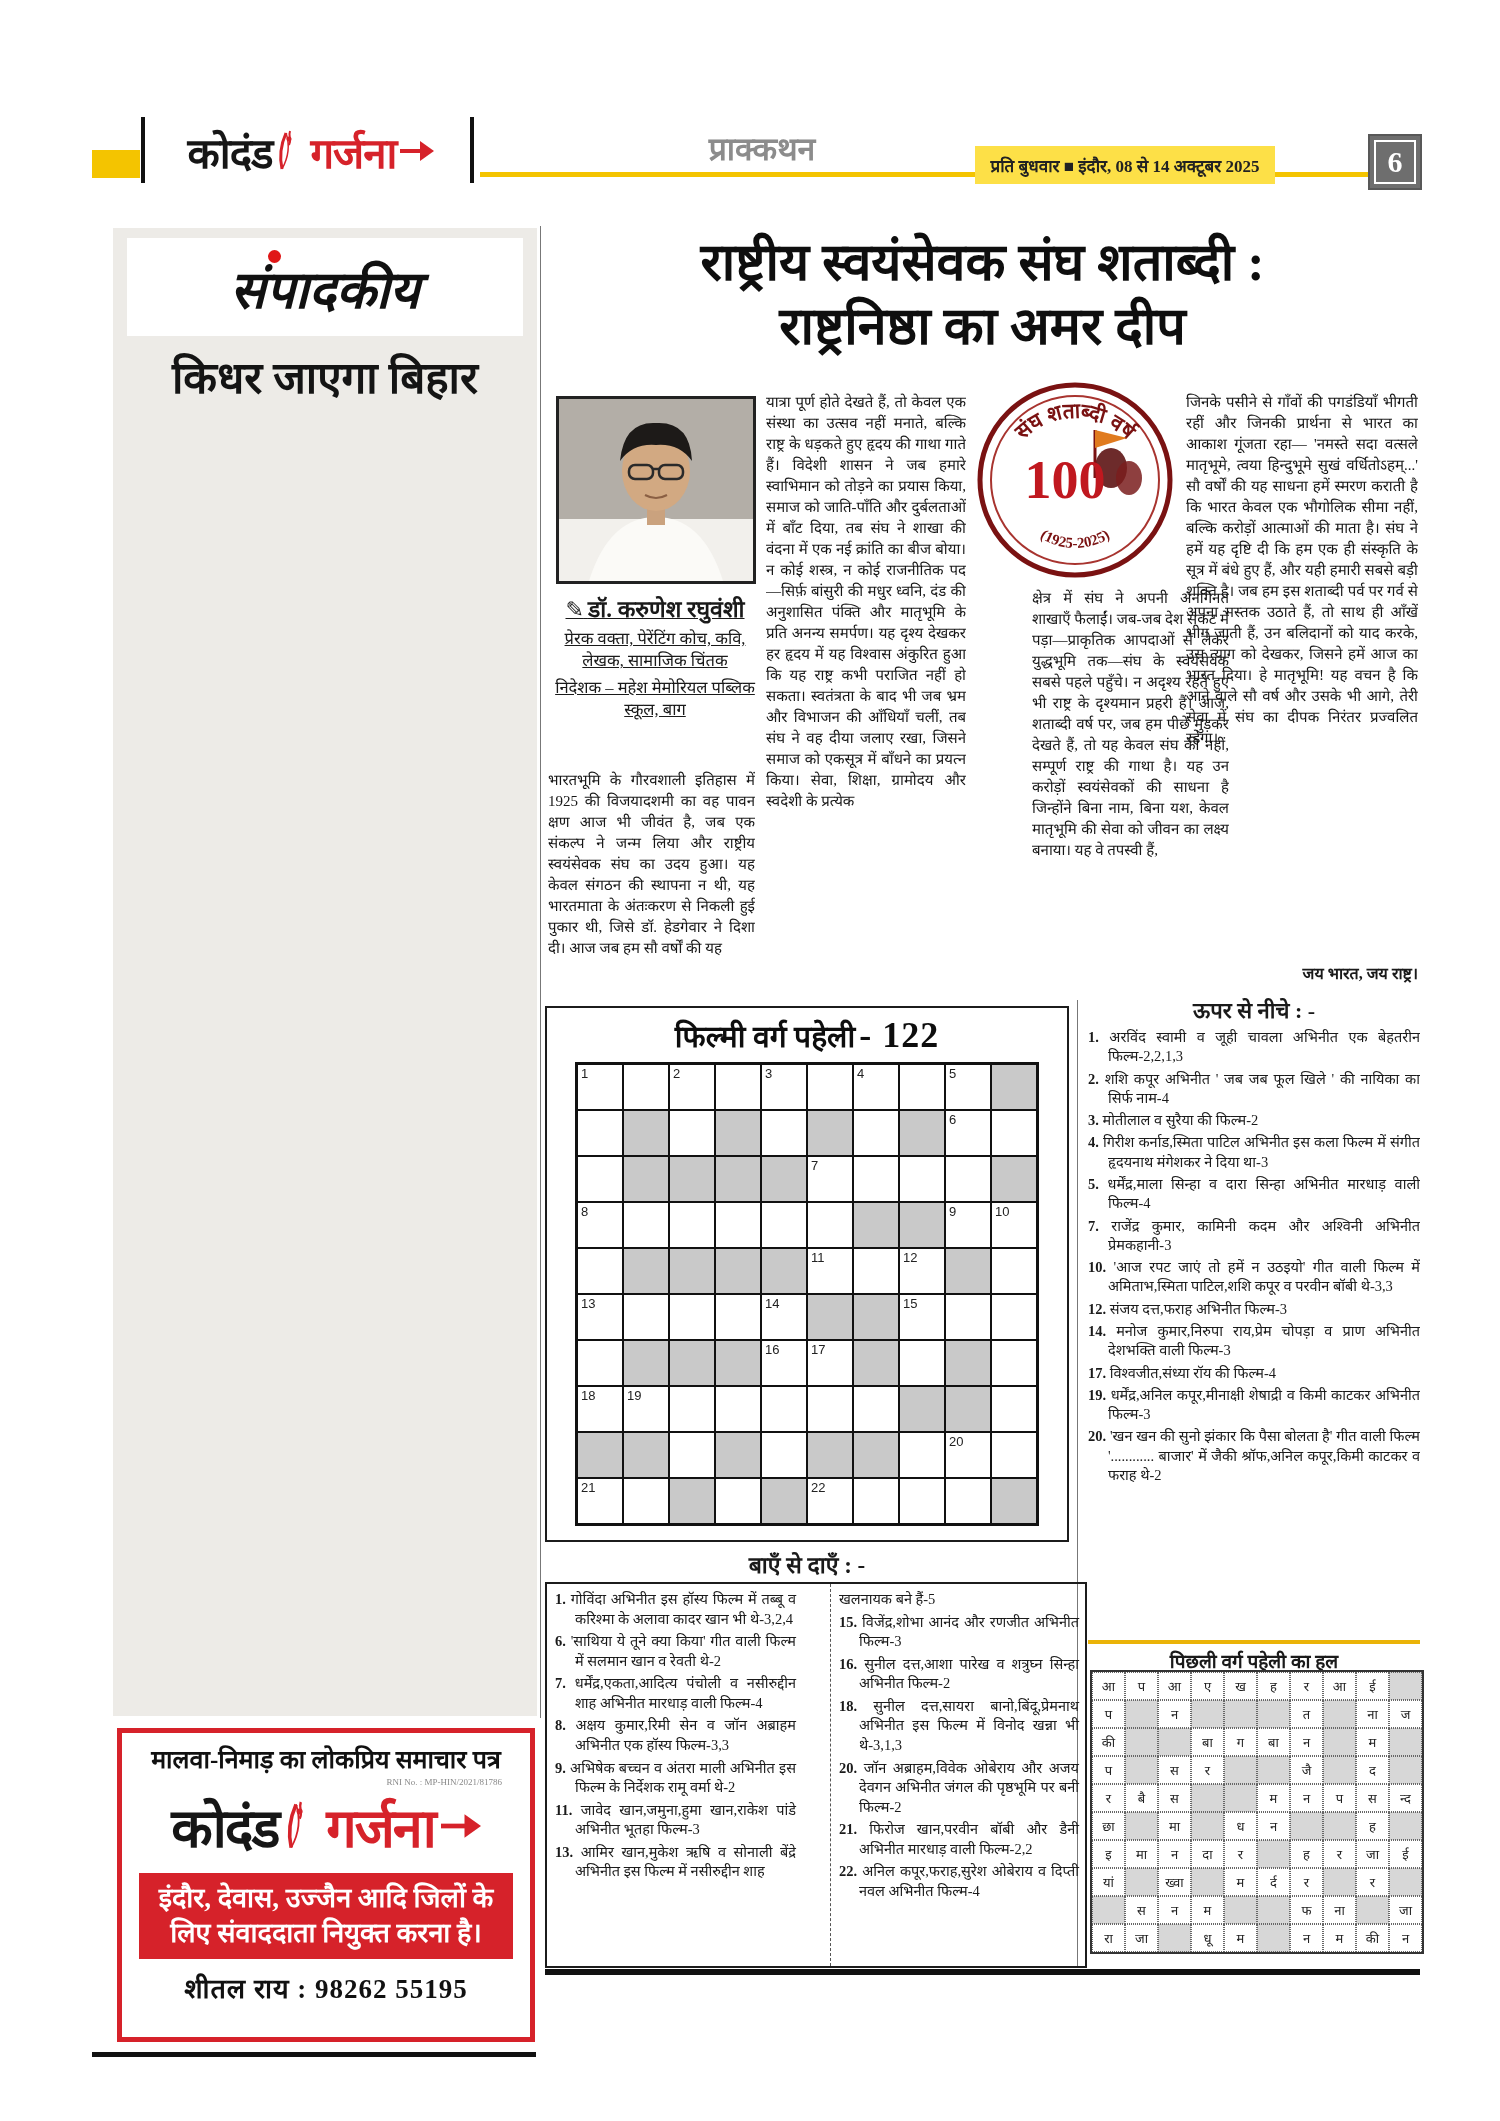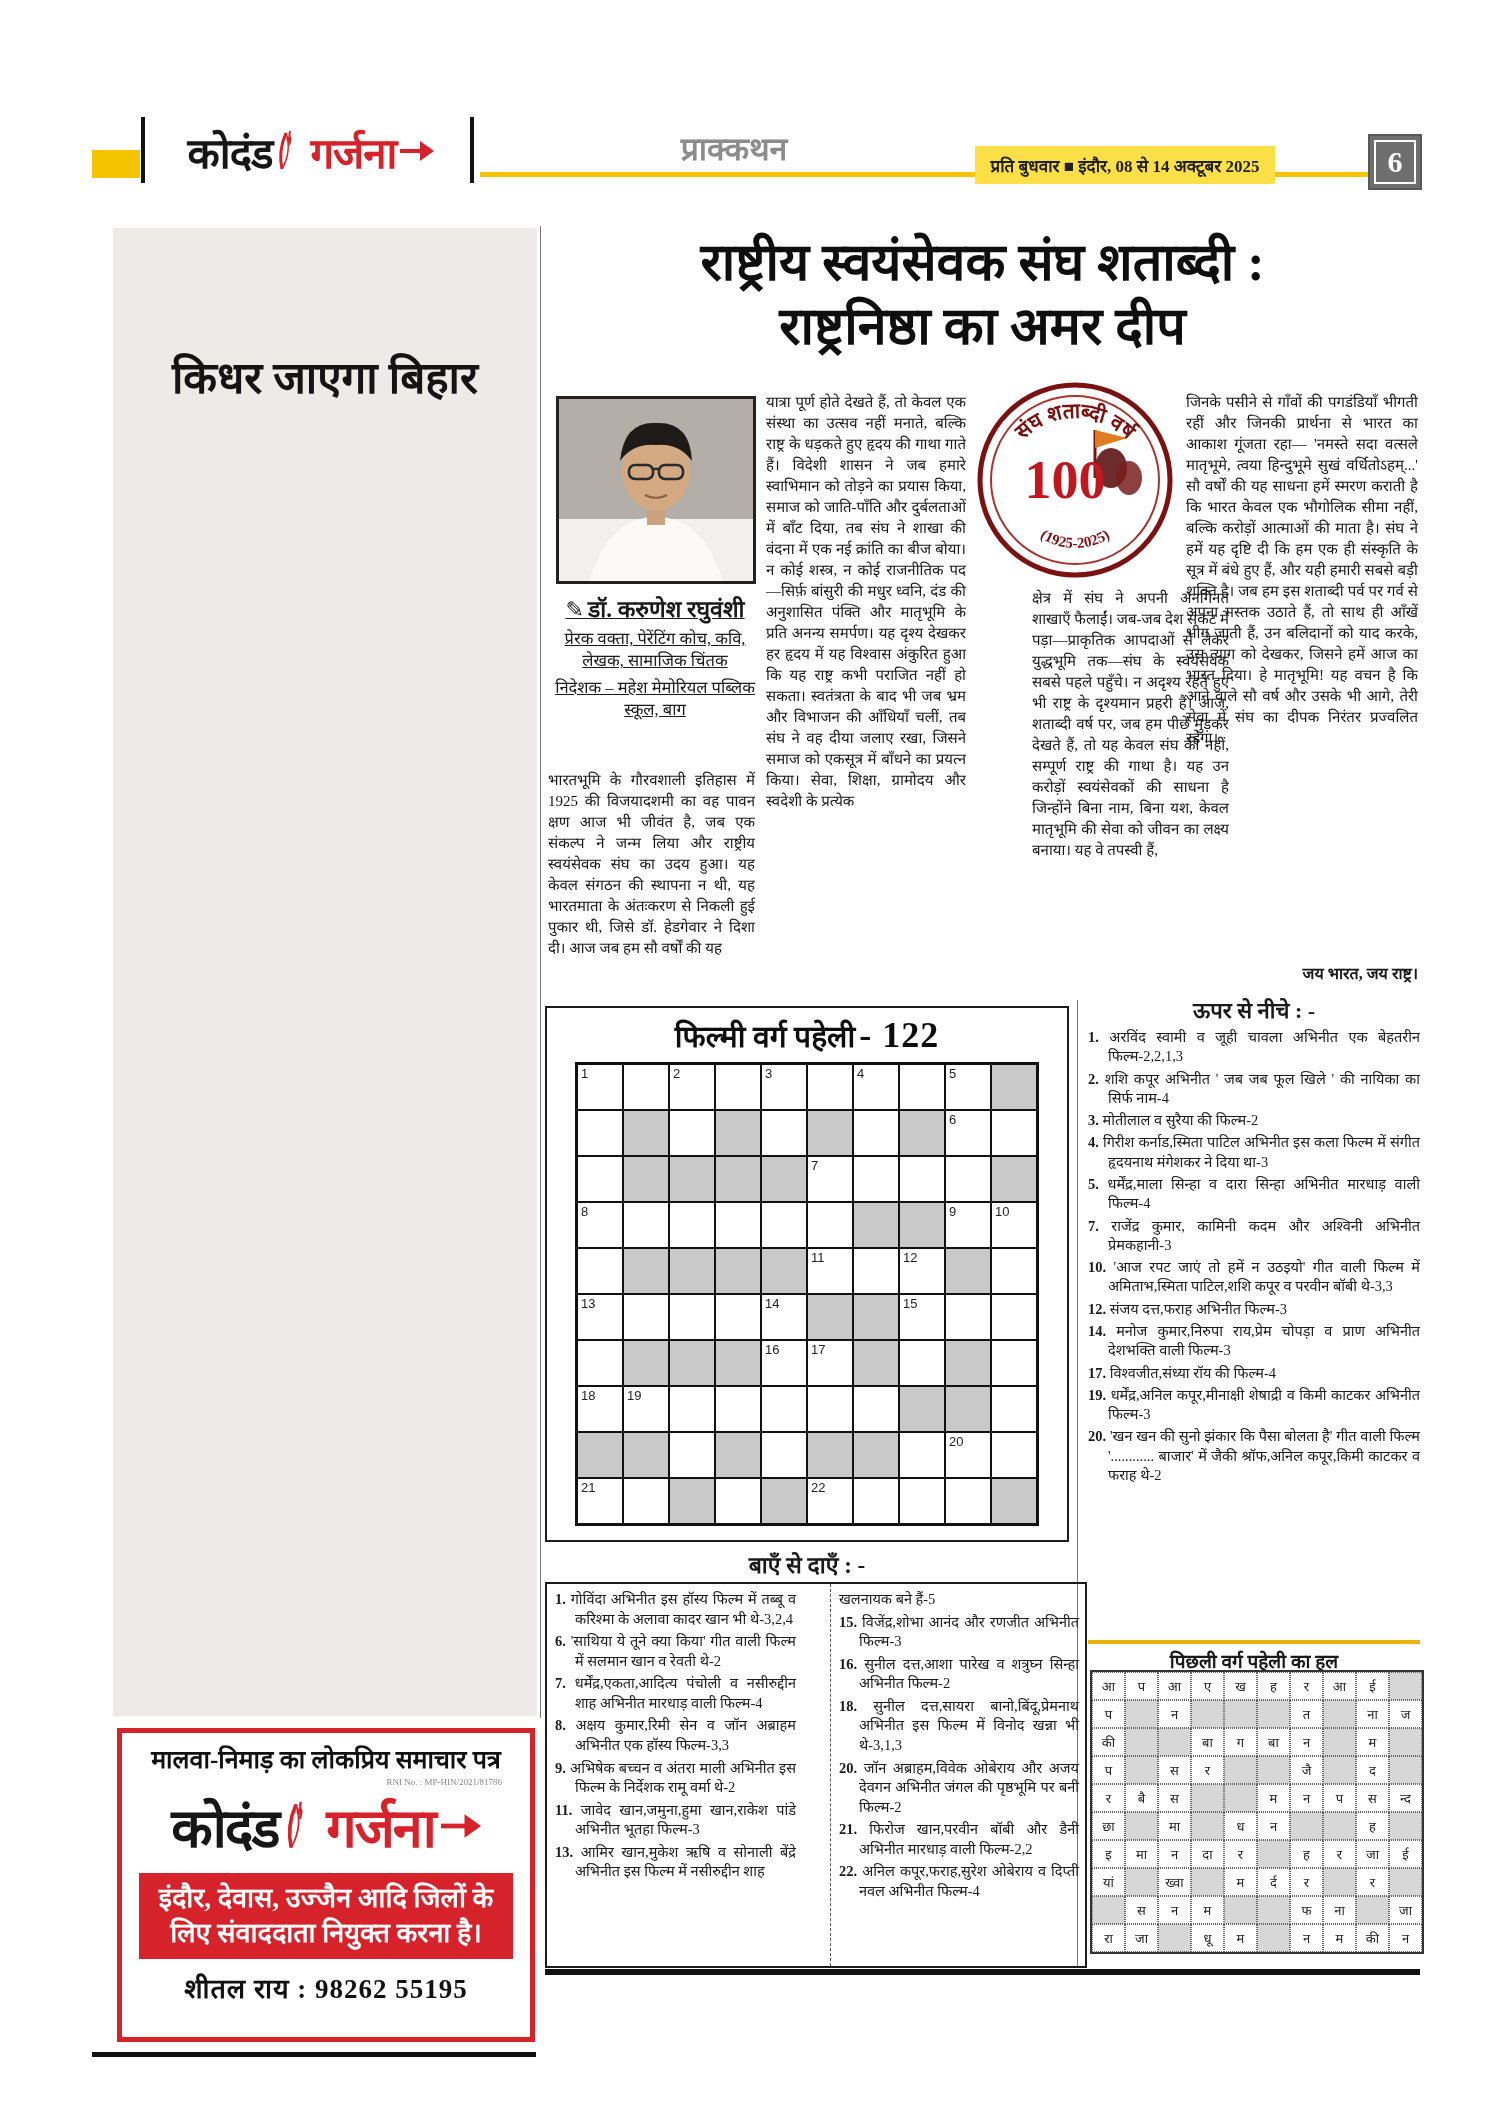--- a/index.html
+++ b/index.html
@@ -7,21 +7,21 @@
         font-family:"Liberation Serif","DejaVu Serif",serif;color:#1a1a1a;}
   .abs{position:absolute;}
 
   
   .yellow-sq{left:92px;top:150px;width:48px;height:28px;background:#F4C400;}
   .mast-bar{top:117px;width:4px;height:66px;background:#111;}
   .masthead{left:150px;top:120px;width:322px;height:62px;display:flex;align-items:center;justify-content:center;gap:4px;}
   .mast-w1{font-size:42px;font-weight:900;color:#161616;letter-spacing:-1px;}
   .mast-w2{font-size:42px;font-weight:900;color:#D6222A;letter-spacing:-1px;}
   .yellow-stripe{left:480px;top:172px;width:938px;height:5px;background:#F4C400;}
-  .section-title{left:544px;top:126px;width:380px;text-align:center;font-size:32px;font-weight:bold;color:#8C8C8C;}
+  .section-title{left:572px;top:126px;width:380px;text-align:center;font-size:32px;font-weight:bold;color:#8C8C8C;}
   .date-band{left:975px;top:146px;width:300px;height:38px;background:#fde047;display:flex;align-items:center;justify-content:center;
              font-size:17px;font-weight:bold;color:#222;}
   .pagenum-outer{left:1368px;top:134px;width:54px;height:56px;background:#6e6e6e;border:2px solid #585858;box-sizing:border-box;padding:4px;}
   .pagenum-inner{width:100%;height:100%;border:2px solid #fff;box-sizing:border-box;display:flex;align-items:center;justify-content:center;
                  color:#fff;font-size:30px;font-weight:bold;}
 
   .vrule-left{left:540px;top:226px;width:1px;height:1492px;background:#777;}
   .vrule-right{left:1077px;top:1000px;width:1px;height:968px;background:#777;}
 
   
@@ -118,20 +118,26 @@
   <div class="abs section-title">प्राक्कथन</div>
   <div class="abs date-band">प्रति बुधवार ■ इंदौर, 08 से 14 अक्टूबर 2025</div>
   <div class="abs pagenum-outer">
     <div class="pagenum-inner">6</div>
   </div>
 
   <div class="abs vrule-left"></div>
   <div class="abs vrule-right"></div>
 
   <div class="abs edit-panel"></div>
+  <div class="abs edit-label-box">
+    <div class="edit-label">
+      <span class="reddot"></span>
+      <span>संपादकीय</span>
+    </div>
+  </div>
   <div class="abs edit-title">किधर जाएगा बिहार</div>
   <div class="abs edit-body">
 
   <p class="edit-para"></p>
       <p class="edit-para"></p>
       <p class="edit-para"></p>
       <p class="edit-para"></p>
       <p class="edit-para"></p>
       <p class="edit-para"></p>
     </div>

